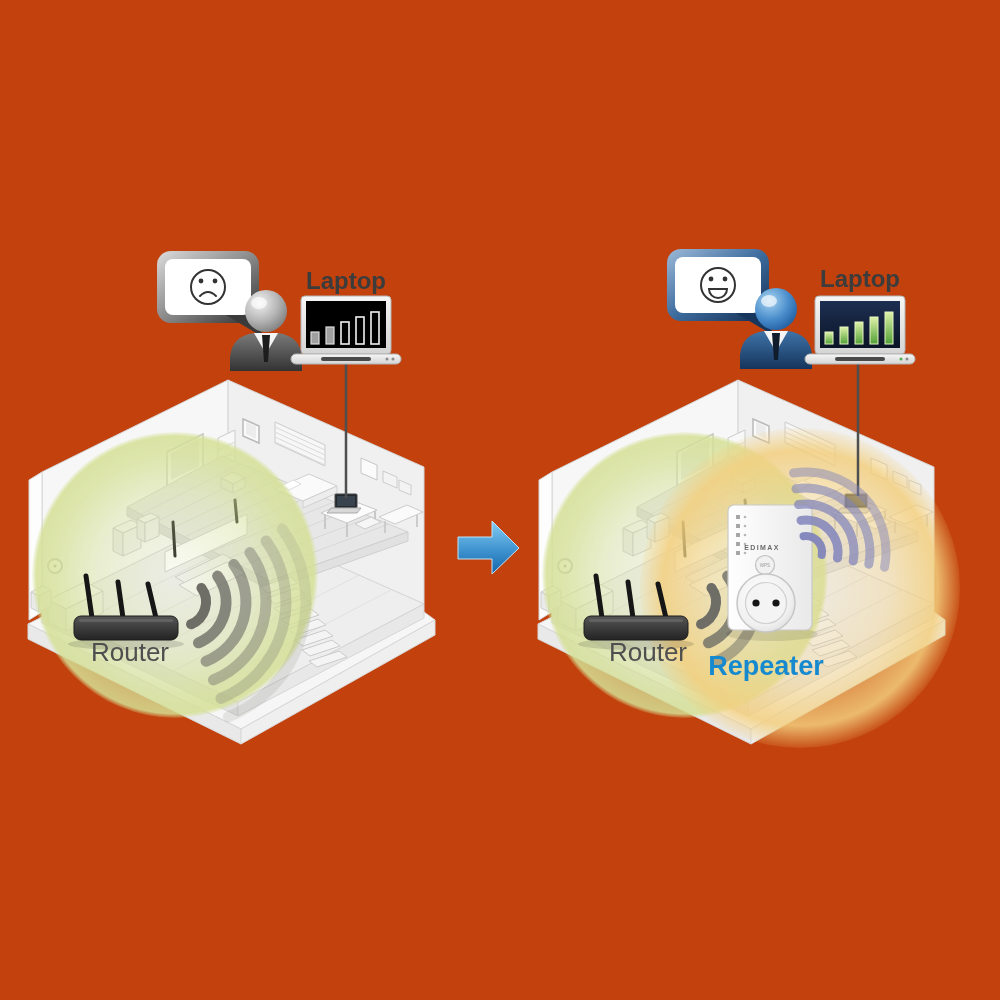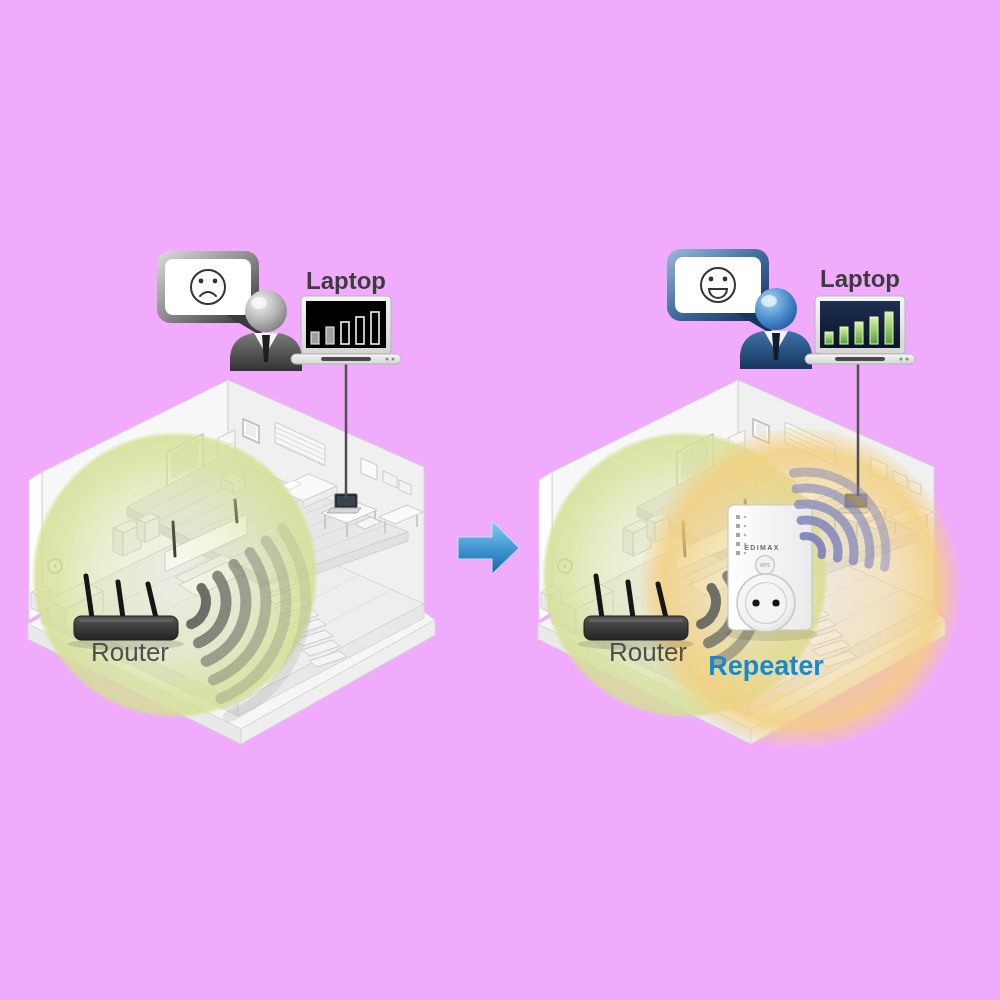--- a/index.html
+++ b/index.html
@@ -1,16 +1,16 @@
 <!DOCTYPE html>
 <html><head>
 <meta charset="utf-8">
 <style>
   html,body{margin:0;padding:0;background:#ffffff;}
-  .stage{position:relative;width:1000px;height:1000px;background:#f0abfc;overflow:hidden;
+  .stage{position:relative;width:1000px;height:1000px;background:#c2410c;overflow:hidden;
          font-family:"Liberation Sans",sans-serif;}
   svg text{font-family:"Liberation Sans",sans-serif;}
   .lbl-laptop{font-size:24px;font-weight:bold;}
   .lbl-router{font-size:26px;}
   .lbl-repeater{font-size:27px;font-weight:bold;}
   .edimax{font-size:7px;font-weight:bold;letter-spacing:1.4px;fill:#6a6a6a;}
   .wps{font-size:4.5px;fill:#9a9a9a;}
   .bar-gray-on{fill:#a0a0a0;stroke:#dcdcdc;stroke-width:1.2;}
   .bar-gray-off{fill:none;stroke:#f2f2f2;stroke-width:1.6;}
   .bar-green-on{fill:url(#gBarGreen);stroke:#e6f5c4;stroke-width:1;}

